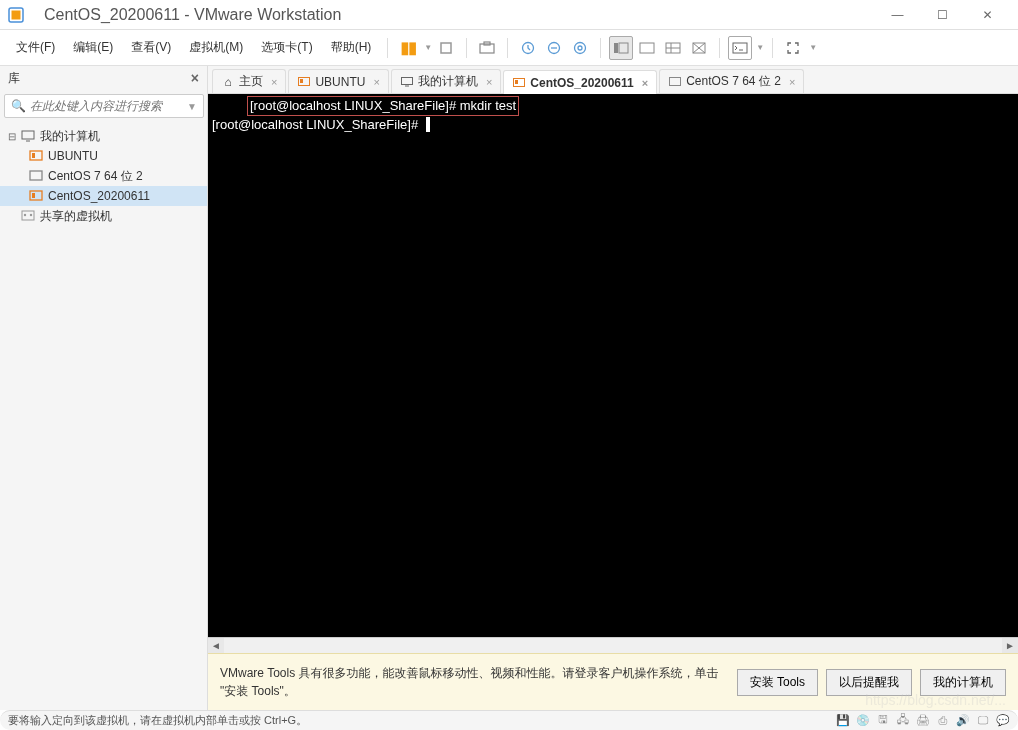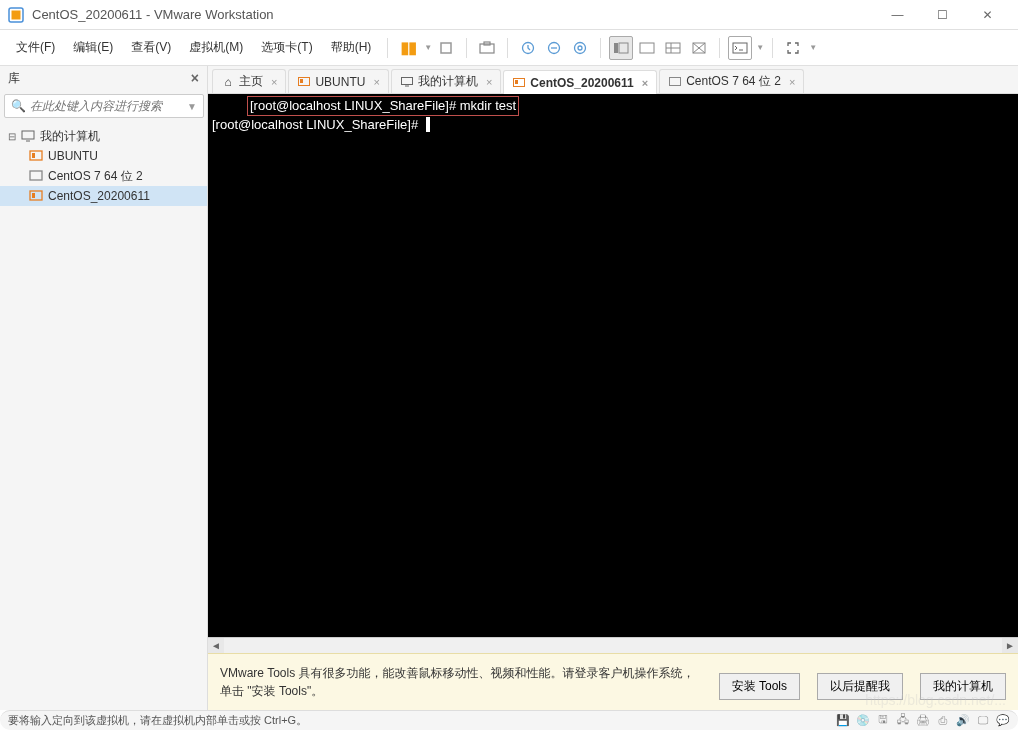--- a/index.html
+++ b/index.html
@@ -1,21 +1,21 @@
 <!DOCTYPE html>
 <html><head>
 <meta charset="utf-8">
 <style>
 * { box-sizing: border-box; margin: 0; padding: 0; font-family: "Microsoft YaHei", "Segoe UI", sans-serif; }
 body { background: #fff; width: 1018px; height: 730px; overflow: hidden; position: relative; }
 
 
 .titlebar { height: 30px; background: #fff; border-bottom: 1px solid #e0e0e0; display: flex; align-items: center; padding: 0 8px; }
 .titlebar .app-icon { width: 16px; height: 16px; margin-right: 8px; }
-.titlebar .title { font-size: 13px; color: #555; flex: 1; }
+.titlebar .title { font-size: 16px; color: #555; flex: 1; margin-left: 12px; }
 .titlebar .win-btns { display: flex; gap: 0; }
 .titlebar .win-btn { width: 45px; height: 30px; display: flex; align-items: center; justify-content: center; cursor: pointer; color: #666; font-size: 12px; }
 
 
 .menubar { height: 36px; background: #fff; display: flex; align-items: center; padding: 0 8px; border-bottom: 1px solid #e0e0e0; gap: 2px; }
 .menubar .menu-item { font-size: 12px; color: #333; padding: 4px 8px; cursor: pointer; }
 .menubar .sep { width: 1px; height: 20px; background: #ddd; margin: 0 6px; }
 .menubar .tool-btn { width: 24px; height: 24px; display: flex; align-items: center; justify-content: center; cursor: pointer; color: #666; border-radius: 2px; }
 .menubar .dropdown-arrow { font-size: 8px; color: #999; margin-left: 2px; }
 .pause-icon { color: #f39c12; font-weight: bold; letter-spacing: -1px; }
@@ -56,21 +56,21 @@
 
 .terminal-wrap { flex: 1; background: #000; position: relative; overflow: hidden; }
 .terminal { font-family: "Consolas", "Courier New", monospace; font-size: 13px; color: #fff; padding: 2px 4px; line-height: 1.35; white-space: pre; }
 .term-highlight { border: 1px solid #c0504d; display: inline-block; padding: 0 2px; margin-left: 35px; }
 .cursor { background: #fff; color: #000; }
 .hscroll { position: absolute; bottom: 0; left: 0; right: 0; height: 16px; background: #f0f0f0; border-top: 1px solid #ccc; display: flex; align-items: center; }
 .hscroll .arrow { width: 16px; height: 16px; display: flex; align-items: center; justify-content: center; font-size: 10px; color: #666; cursor: pointer; background: #e8e8e8; }
 .hscroll .track { flex: 1; height: 16px; background: #f0f0f0; }
 
 
-.infobar { background: #fcf8e3; border-top: 1px solid #e8dda6; padding: 10px 12px; display: flex; align-items: flex-end; font-size: 12px; color: #333; gap: 17px; }
+.infobar { background: #fcf8e3; border-top: 1px solid #e8dda6; padding: 10px 12px; display: flex; align-items: center; font-size: 12px; color: #333; gap: 8px; }
 .infobar .msg { flex: 1; line-height: 1.5; }
 .infobar .btn { background: #f0f0f0; border: 1px solid #aaa; padding: 4px 12px; font-size: 12px; cursor: pointer; }
 
 
 .statusbar { height: 20px; background: #f5f5f5; border-top: 1px solid #ddd; display: flex; align-items: center; padding: 0 8px; font-size: 11px; color: #555; border-radius: 10px; }
 .statusbar .status-text { flex: 1; }
 .statusbar .tray { display: flex; gap: 6px; align-items: center; }
 .statusbar .tray-icon { width: 14px; height: 14px; display: flex; align-items: center; justify-content: center; color: #888; cursor: pointer; font-size: 11px; }
 
 .watermark { position: absolute; right: 12px; bottom: 22px; font-size: 14px; color: rgba(200,200,200,0.3); pointer-events: none; font-family: Arial; text-align: center; }
@@ -222,20 +222,31 @@
         <span class="label">CentOS 7 64 位 2</span>
       </div>
       <div class="tree-item depth1 selected">
         <span class="icon vm-running">
             <svg width="14" height="12">
               <rect x="1" y="1" width="12" height="9" fill="none" stroke="#e67e22" stroke-width="1.3"></rect>
               <rect x="3" y="3" width="3" height="5" fill="#e67e22"></rect>
             </svg>
           </span>
         <span class="label">CentOS_20200611</span>
+      </div>
+      <div class="tree-item">
+        <span class="expander"></span>
+        <span class="icon">
+            <svg width="14" height="12">
+              <rect x="1" y="1" width="12" height="9" fill="none" stroke="#999"></rect>
+              <circle cx="4" cy="5" r="1.2" fill="#999"></circle>
+              <circle cx="10" cy="5" r="1.2" fill="#999"></circle>
+            </svg>
+          </span>
+        <span class="label">共享的虚拟机</span>
       </div>
     </div>
   </div>
 
   <div class="content">
     <div class="tabs">
       <div class="tab">
         <span class="tab-icon">⌂</span>
         <span>主页</span>
         <span class="close-x">×</span>

